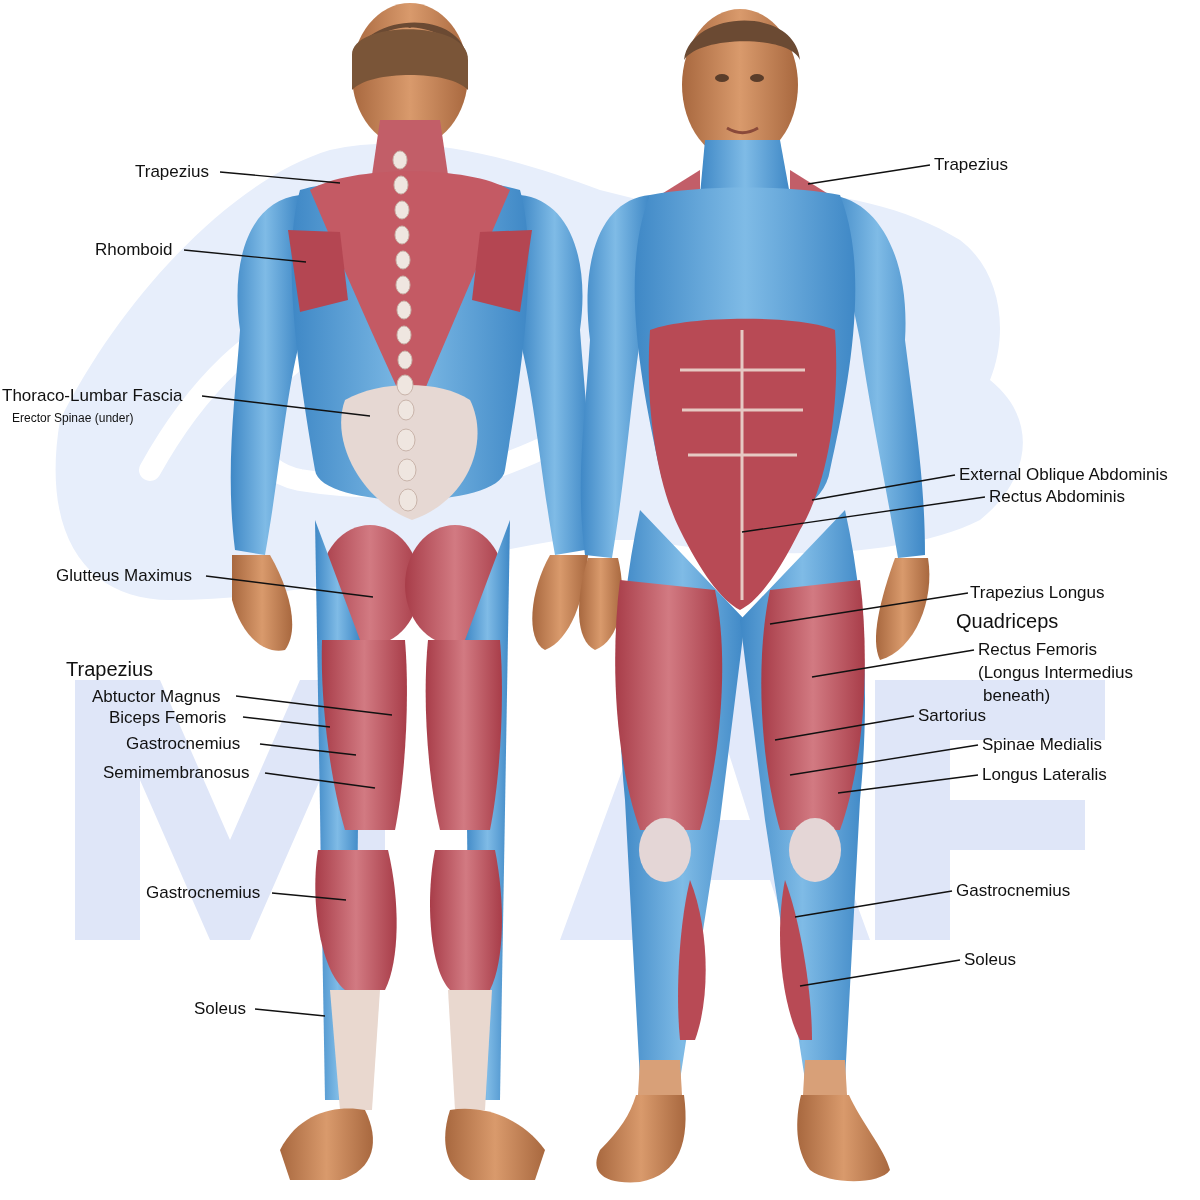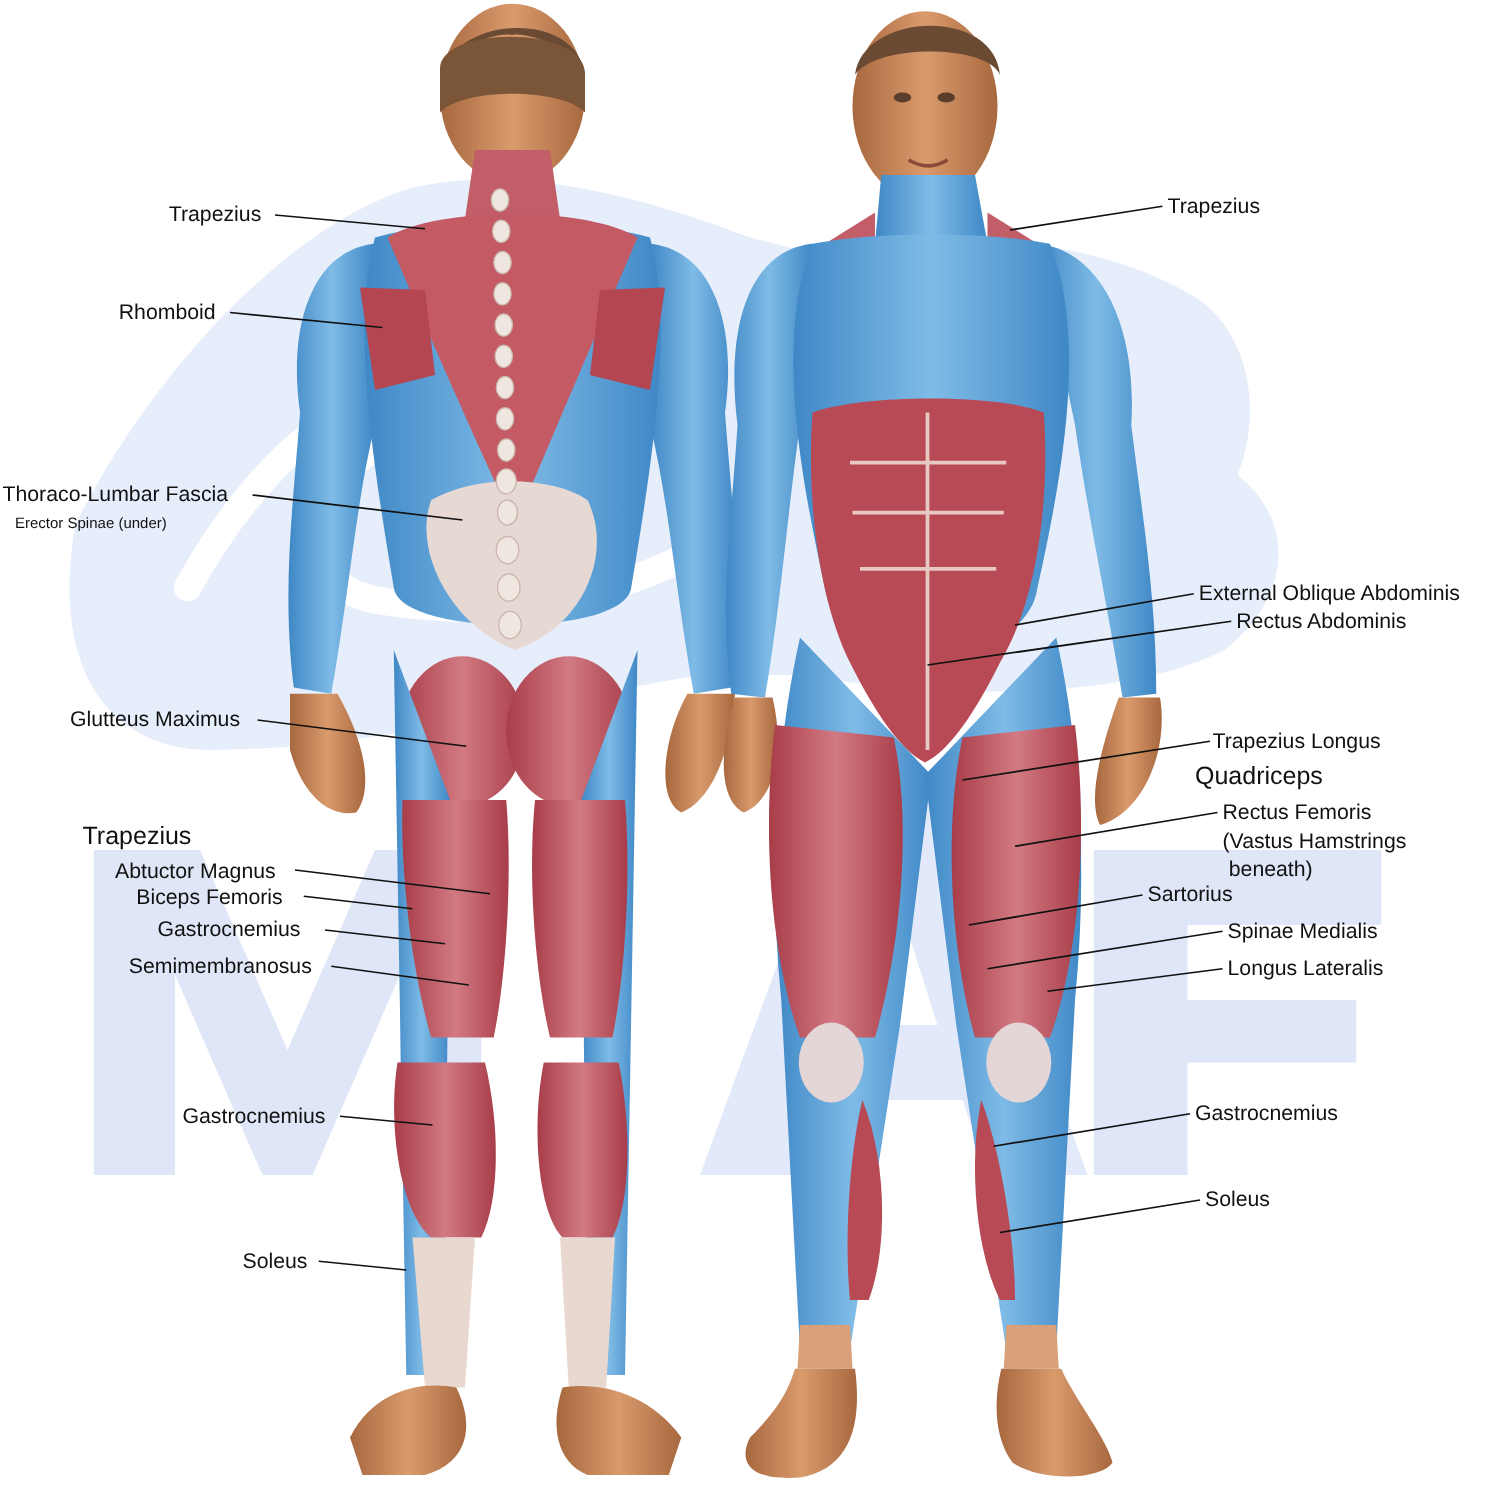--- a/index.html
+++ b/index.html
@@ -190,20 +190,20 @@
   <div class="label" style="left:103px;top:763px">Semimembranosus</div>
   <div class="label" style="left:146px;top:883px">Gastrocnemius</div>
   <div class="label" style="left:194px;top:999px">Soleus</div>
 
   <div class="label" style="left:934px;top:155px">Trapezius</div>
   <div class="label" style="left:959px;top:465px">External Oblique Abdominis</div>
   <div class="label" style="left:989px;top:487px">Rectus Abdominis</div>
   <div class="label" style="left:970px;top:583px">Trapezius Longus</div>
   <div class="label group" style="left:956px;top:606px">Quadriceps</div>
   <div class="label" style="left:978px;top:640px">Rectus Femoris</div>
-  <div class="label" style="left:978px;top:663px">(Vastus Hamstrings</div>
+  <div class="label" style="left:978px;top:663px">(Longus Intermedius</div>
   <div class="label" style="left:983px;top:686px">beneath)</div>
   <div class="label" style="left:918px;top:706px">Sartorius</div>
   <div class="label" style="left:982px;top:735px">Spinae Medialis</div>
   <div class="label" style="left:982px;top:765px">Longus Lateralis</div>
   <div class="label" style="left:956px;top:881px">Gastrocnemius</div>
   <div class="label" style="left:964px;top:950px">Soleus</div>
 </div>
 
 </body></html>

